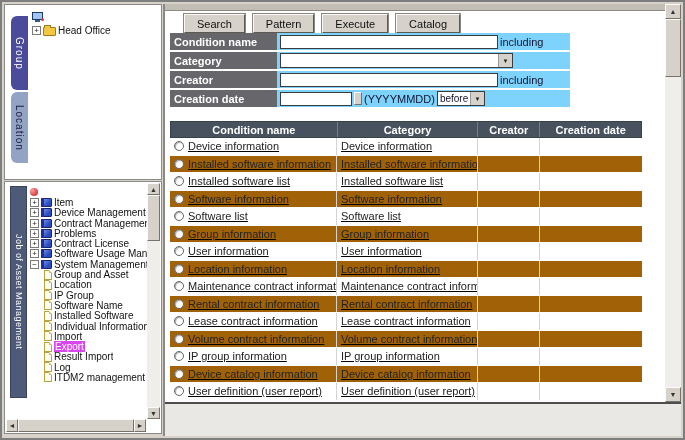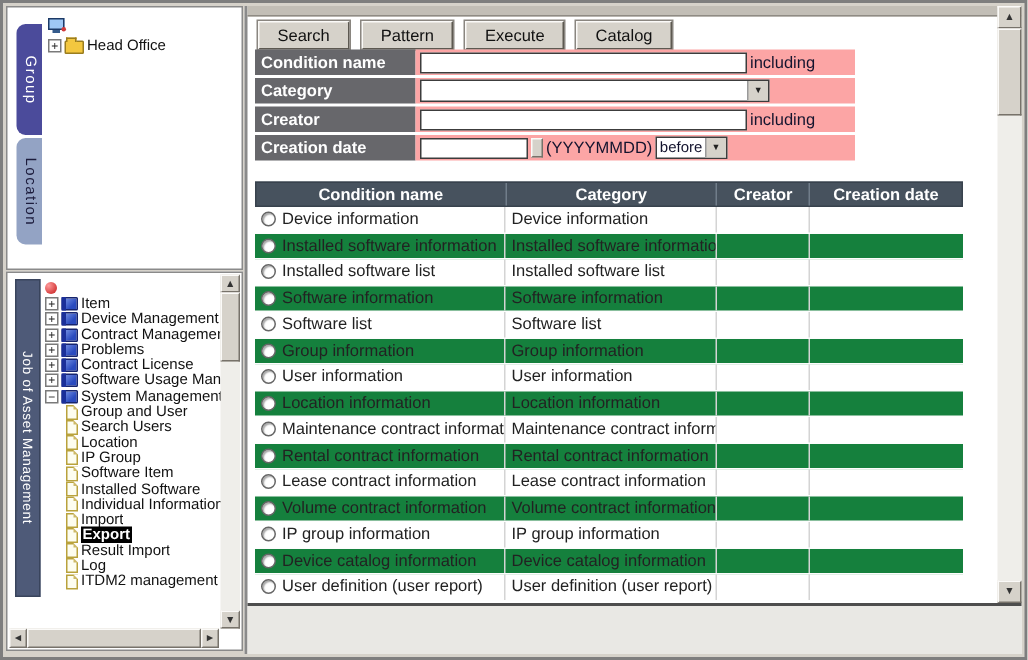--- a/index.html
+++ b/index.html
@@ -25,21 +25,21 @@
   .gtree { position:absolute; left:27px; top:6px; right:2px; font-size:10px; color:#111; }
   .gtree .trow { height:13px; }
   .ntree { position:absolute; left:25px; top:5px; width:122px; height:231px;
            font-size:10px; color:#111; overflow:hidden; }
   .trow { display:flex; align-items:center; gap:2px; white-space:nowrap; cursor:pointer; }
   .ntree .trow { height:10.3px; }
   .ntree .trow.child { padding-left:14px; }
   .expbox { width:9px; height:9px; background:#fff; border:1px solid #7a7a7a;
             font-size:8px; line-height:7px; text-align:center; color:#222; flex:0 0 9px; }
   .tlabel { overflow:hidden; }
-  .tlabel.sel { background:#000000; color:#fff; padding:0 1px;font-weight:bold; }
+  .tlabel.sel { background:#d946ef; color:#fff; padding:0 1px; }
 
   
   .book-ic { width:11px; height:9px; flex:0 0 11px; position:relative;
              background:linear-gradient(135deg,#7d99e8 0%,#2a4bbf 70%);
              border:1px solid #16246e; border-radius:1px; }
   .book-ic::before { content:""; position:absolute; left:-1px; top:-1px; width:3px;
              height:9px; background:#1a2f99; }
   .page-ic { width:8px; height:10px; flex:0 0 8px; background:#fdfdf0;
              border:1px solid #b9a23c; position:relative; }
   .page-ic::after { content:""; position:absolute; right:-1px; top:-1px;
@@ -66,48 +66,48 @@
   .strack { background:#efeeea; }
   .b-vscroll { position:absolute; right:1px; top:1px; width:13px; height:236px; }
   .b-hscroll { position:absolute; left:1px; bottom:1px; height:13px; right:15px; }
   .main-vscroll { position:absolute; right:0; top:0; width:16px; height:398px; }
 
   
   .main { position:absolute; left:161px; top:2px; right:2px; bottom:2px;
           background:#fff; border-left:2px solid #8a8a8a; }
   .main-topstrip { position:absolute; left:0; right:0; top:0; height:7px;
           background:#c2beb6; border-bottom:1px solid #8f8b84; }
-  .toolbar { position:absolute; left:7px; top:10px; display:flex; gap:8px; }
+  .toolbar { position:absolute; left:19px; top:10px; display:flex; gap:8px; }
   .btn { font-family:"Liberation Sans", sans-serif; font-size:11px; color:#111;
          background:#d6d2ca; border:1px solid; border-color:#fbfaf8 #5d5951 #5d5951 #fbfaf8;
          outline:1px solid #8a8680; padding:2px 12px; height:19px; cursor:pointer; }
 
   .form { position:absolute; left:5px; top:29px; width:400px; }
   .frow { display:flex; height:17px; margin-bottom:2px; }
   .flabel { width:107px; background:#67676b; color:#fff; font-size:11px; font-weight:bold;
             display:flex; align-items:center; padding-left:4px; }
-  .fval { flex:1; background:#fca5a5; display:flex; align-items:center;
+  .fval { flex:1; background:#7dd3fc; display:flex; align-items:center;
           padding-left:3px; font-size:11px; color:#14142e; gap:2px; }
   .tinput { height:14px; background:#fff; border:1px solid #3c3c3c; font-size:11px;
             padding:0 2px; font-family:"Liberation Sans", sans-serif; }
   .combo { height:15px; background:#fff; border:1px solid #3c3c3c; display:flex;
            align-items:center; justify-content:space-between; font-size:10px;
            padding-left:2px; cursor:pointer; }
   .combo .arr { width:14px; height:13px; background:#d6d2ca; border-left:1px solid #9a9a9a;
            display:flex; align-items:center; justify-content:center; font-size:6px; color:#222; }
   .mini-btn { width:8px; height:13px; background:#d6d2ca; border:1px solid;
            border-color:#fbfaf8 #77726a #77726a #fbfaf8; cursor:pointer; }
 
   .rtable { position:absolute; left:5px; top:117px; width:472px; font-size:11px; }
   .thead { display:flex; height:17px; background:#47525e; border:1px solid #38424d; }
   .th { color:#fff; font-weight:bold; display:flex; align-items:center;
         justify-content:center; border-right:1px solid #717d8a; overflow:hidden; }
   .th:last-child { border-right:none; }
-  .tr { display:flex; height:17.5px; background:#fff; border-bottom:1px solid #fdfdfd; }
-  .tr.alt { background:#15803d; }
+  .tr { display:flex; height:17.5px; background:#fff; border-bottom:1px solid #fdfdfd;text-decoration:underline; }
+  .tr.alt { background:#a16207; }
   .td { display:flex; align-items:center; padding-left:4px; color:#222;
         border-right:1px solid #d4d4d4; overflow:hidden; white-space:nowrap; }
   .td:last-child { border-right:none; }
   .c0 { width:167px; } .c1 { width:141px; } .c2 { width:62px; } .c3 { width:101px; }
   .radio { width:10px; height:10px; border-radius:50%; background:#fff;
            border:1px solid #666; box-shadow:inset 1px 1px 1px #aaa; margin-right:4px; flex:0 0 10px; }
 
   .below { position:absolute; left:0; right:0; top:398px; bottom:0;
            background:#e9e8e4; border-top:2px solid #4d4d4d; }
 </style>
@@ -167,37 +167,33 @@
           <span class="book-ic"></span>
           <span class="tlabel">Software Usage Managen</span>
         </div>
         <div class="trow">
           <span class="expbox">−</span>
           <span class="book-ic"></span>
           <span class="tlabel">System Management</span>
         </div>
         <div class="trow child">
           <span class="page-ic"></span>
-          <span class="tlabel">Group and User</span>
-        </div>
-        <div class="trow child">
-          <span class="page-ic"></span>
-          <span class="tlabel">Search Users</span>
+          <span class="tlabel">Group and Asset</span>
         </div>
         <div class="trow child">
           <span class="page-ic"></span>
           <span class="tlabel">Location</span>
         </div>
         <div class="trow child">
           <span class="page-ic"></span>
           <span class="tlabel">IP Group</span>
         </div>
         <div class="trow child">
           <span class="page-ic"></span>
-          <span class="tlabel">Software Item</span>
+          <span class="tlabel">Software Name</span>
         </div>
         <div class="trow child">
           <span class="page-ic"></span>
           <span class="tlabel">Installed Software</span>
         </div>
         <div class="trow child">
           <span class="page-ic"></span>
           <span class="tlabel">Individual Information</span>
         </div>
         <div class="trow child">

